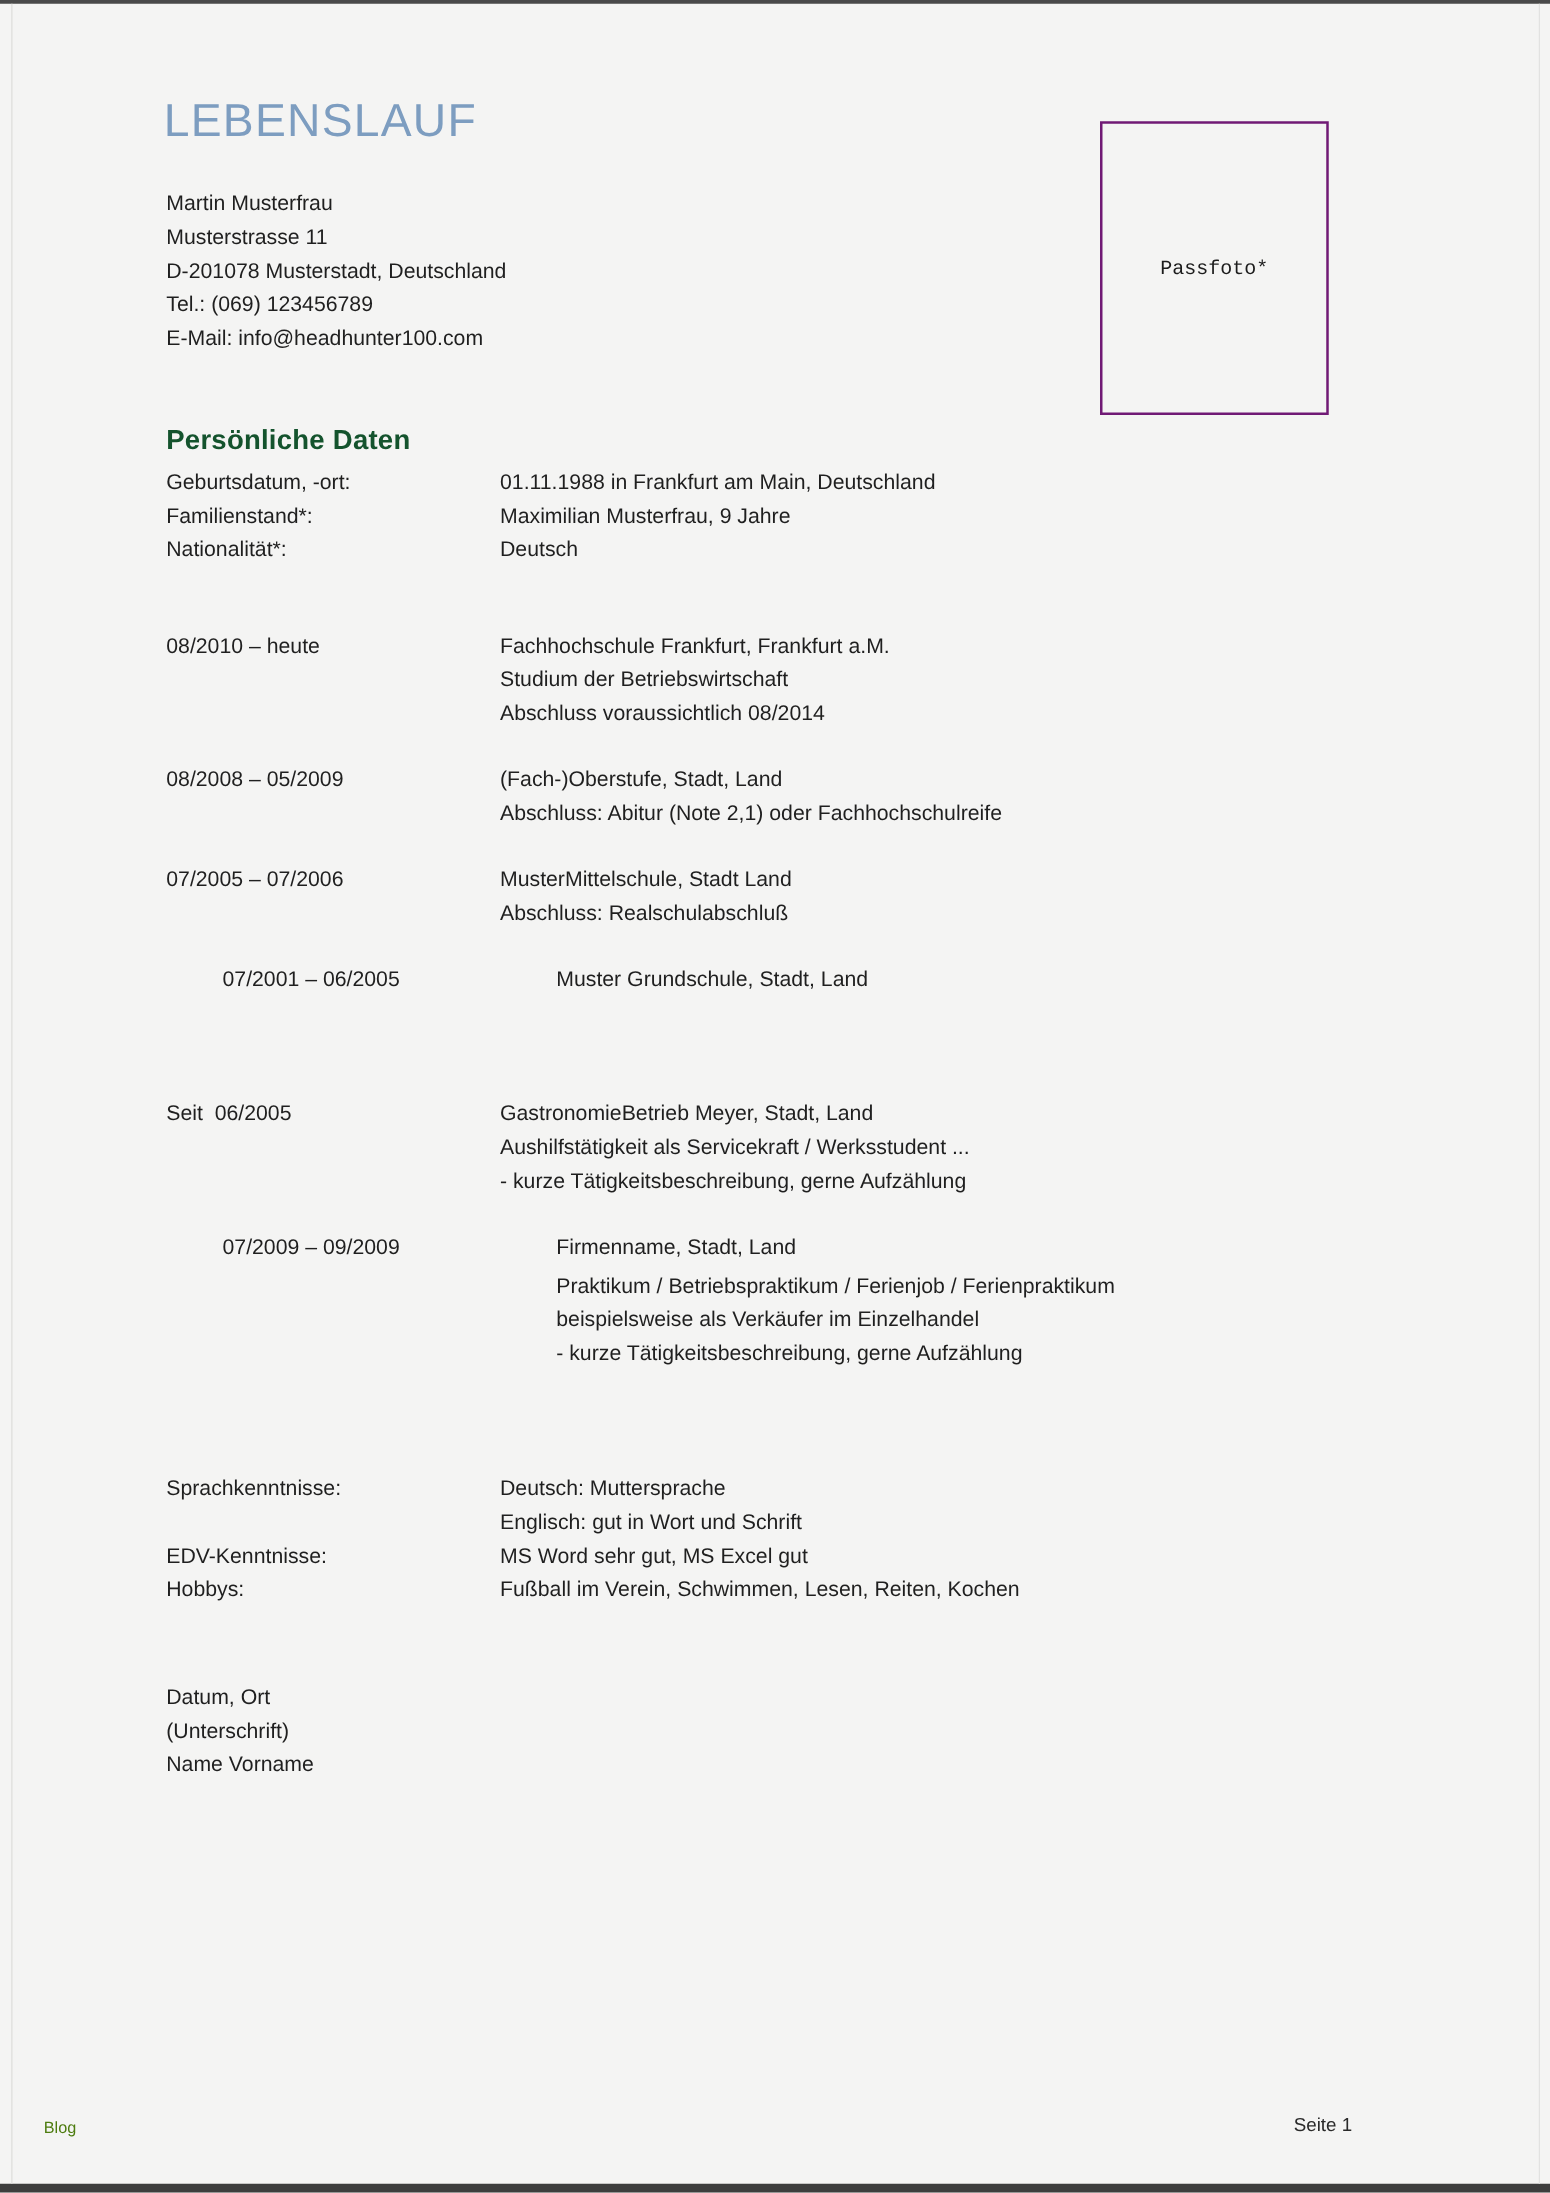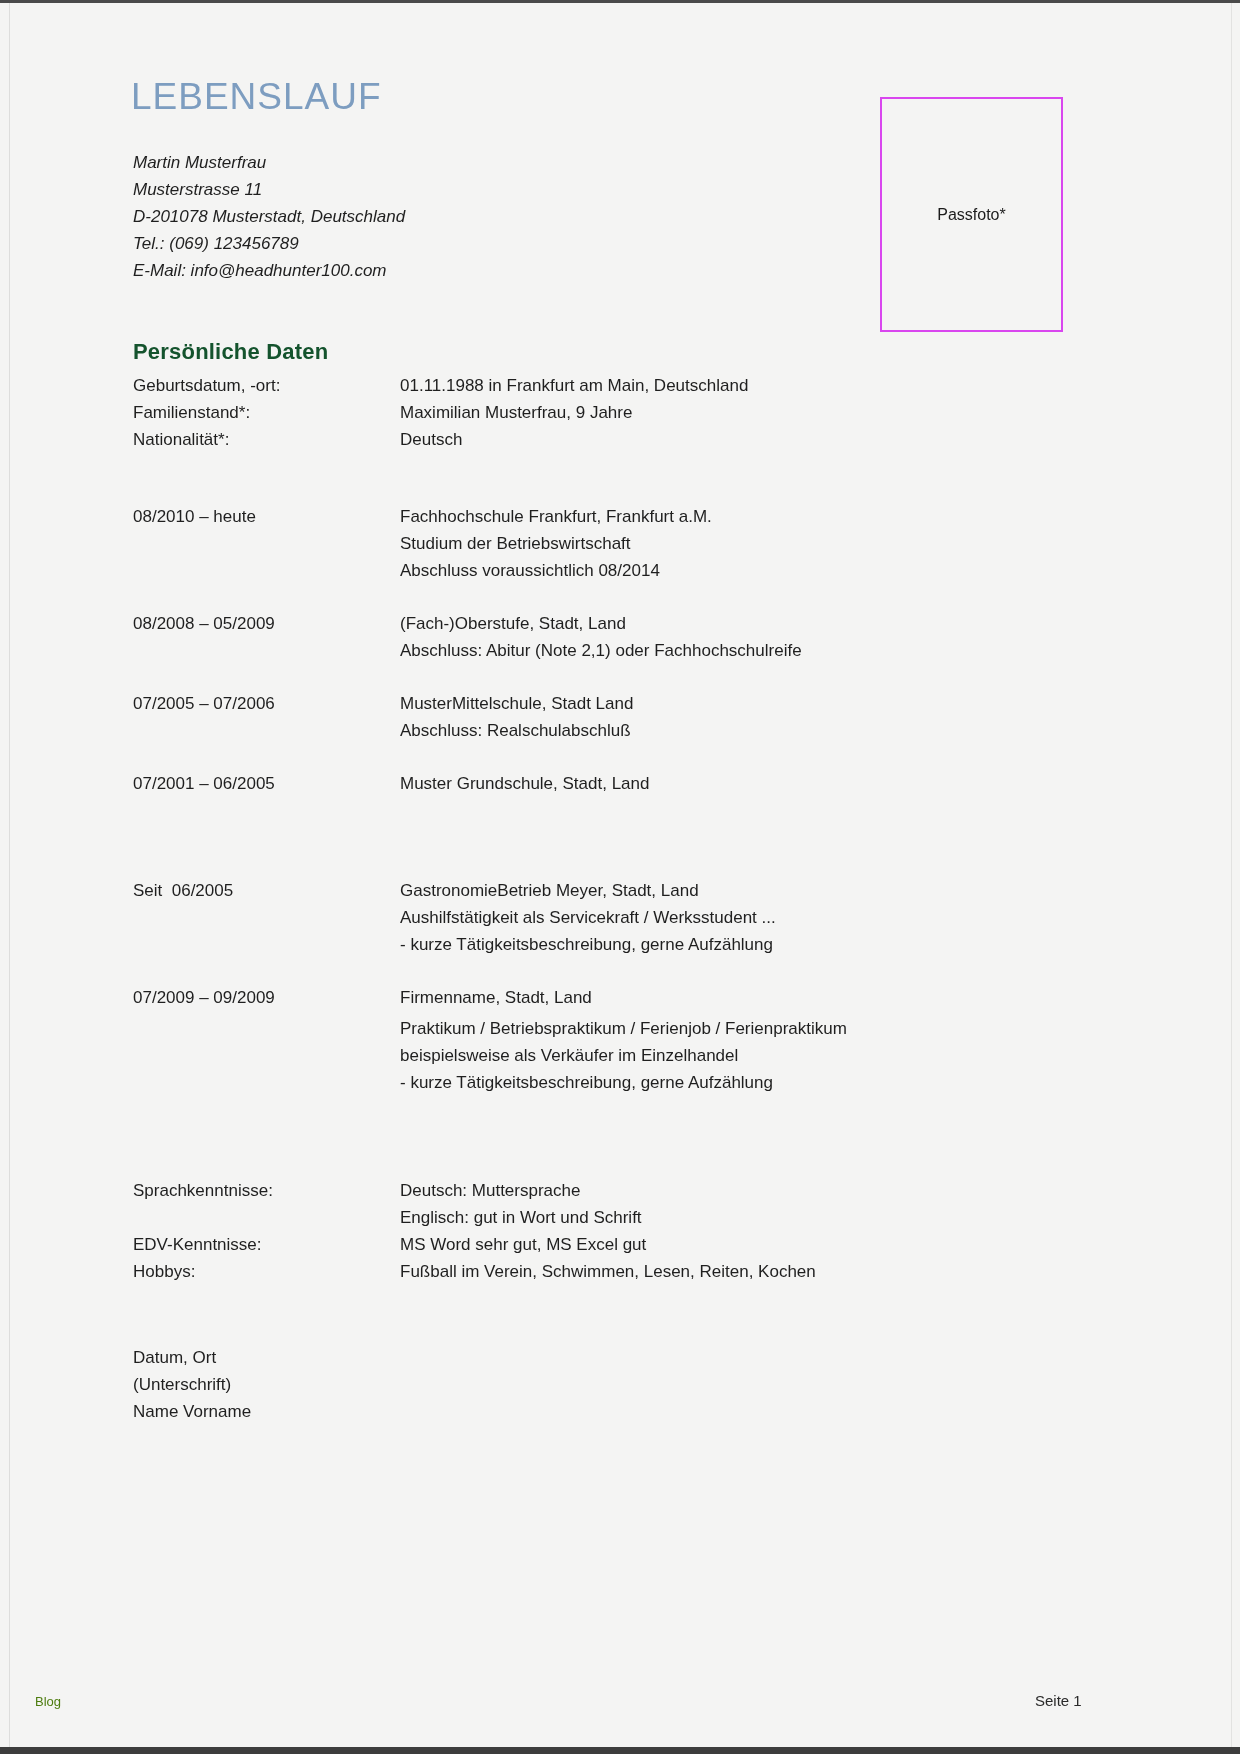--- a/index.html
+++ b/index.html
@@ -16,43 +16,44 @@
   .edge-bottom { position:absolute; left:0; bottom:0; width:100%; height:7px; background:#3d3d3d; }
   .edge-left   { position:absolute; left:9px; top:3px; bottom:7px; width:1px; background:#dddddc; }
   .edge-right  { position:absolute; right:8px; top:3px; bottom:7px; width:1px; background:#e2e2e1; }
 
   .page-title {
     position:absolute; left:131px; top:76px;
     font-size:37px; letter-spacing:1px; font-weight:400;
     color:#7d9dc0;
   }
 
-  .contact { position:absolute; left:133px; top:149px; font-size:17px; line-height:27px;font-style:italic; }
+  .contact { position:absolute; left:133px; top:149px; font-size:17px; line-height:27px; }
   .contact div { white-space:pre-wrap; }
 
   .photo-box {
     position:absolute; left:880px; top:97px; width:179px; height:231px;
-    border:2px solid #d946ef;
+    border:2px solid #701a75;
     display:flex; align-items:center; justify-content:center;
     background:transparent;
+    font-family:Liberation Mono, monospace;
   }
   .photo-box .ph-label { font-size:16px; color:#1c1c1c; }
 
   .cv-section { position:absolute; left:133px; width:980px; }
   .cv-section h2 {
     margin:0 0 7px 0;
     font-size:22px; font-weight:bold; color:#14532d;
     letter-spacing:0.2px;
   }
   .row { display:flex; align-items:flex-start; }
   .row .lbl { width:267px; flex:0 0 267px; font-size:17px; line-height:27px; white-space:pre-wrap; }
   .row .val { flex:1; font-size:17px; line-height:27px; }
   .row .val .vline { white-space:pre-wrap; }
   .gapped .row { margin-bottom:26px; }
-  .gapped .row:last-child { margin-bottom:0; }
+  .gapped .row:last-child { margin-bottom:0;margin-left:45px; }
 
   .signature { position:absolute; left:133px; top:1344px; font-size:17px; line-height:27px; }
   .signature div { white-space:pre-wrap; }
 
   .footer-page { position:absolute; left:1035px; top:1692px; font-size:15px; color:#2a2a2a; }
   .watermark  { position:absolute; left:35px;  top:1694px; font-size:13px; color:#4d7c0f; }
 </style>
 </head>
 <body>
 

